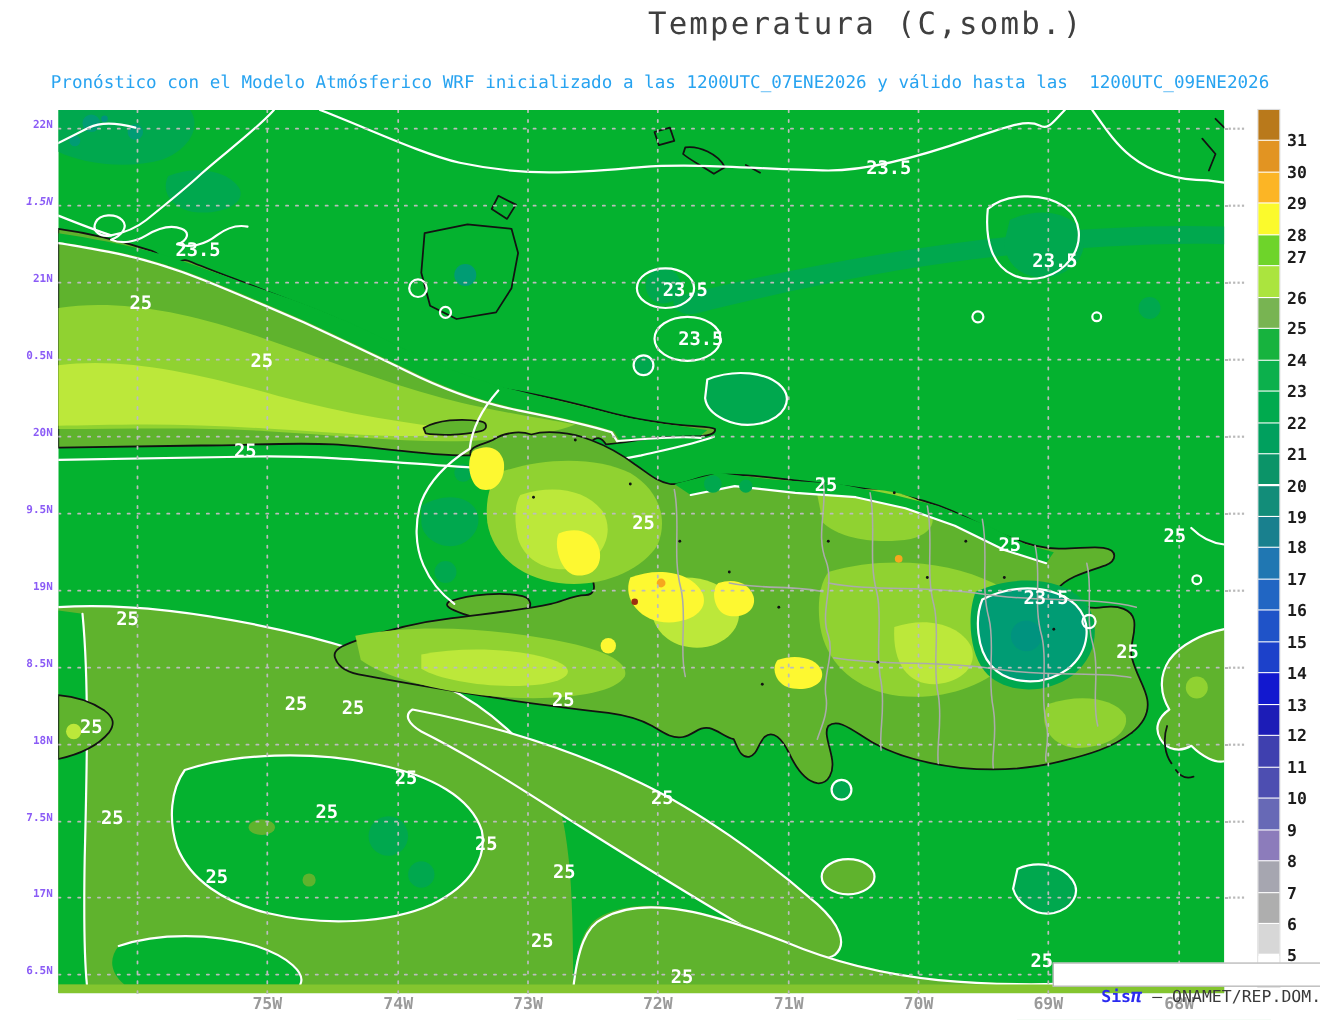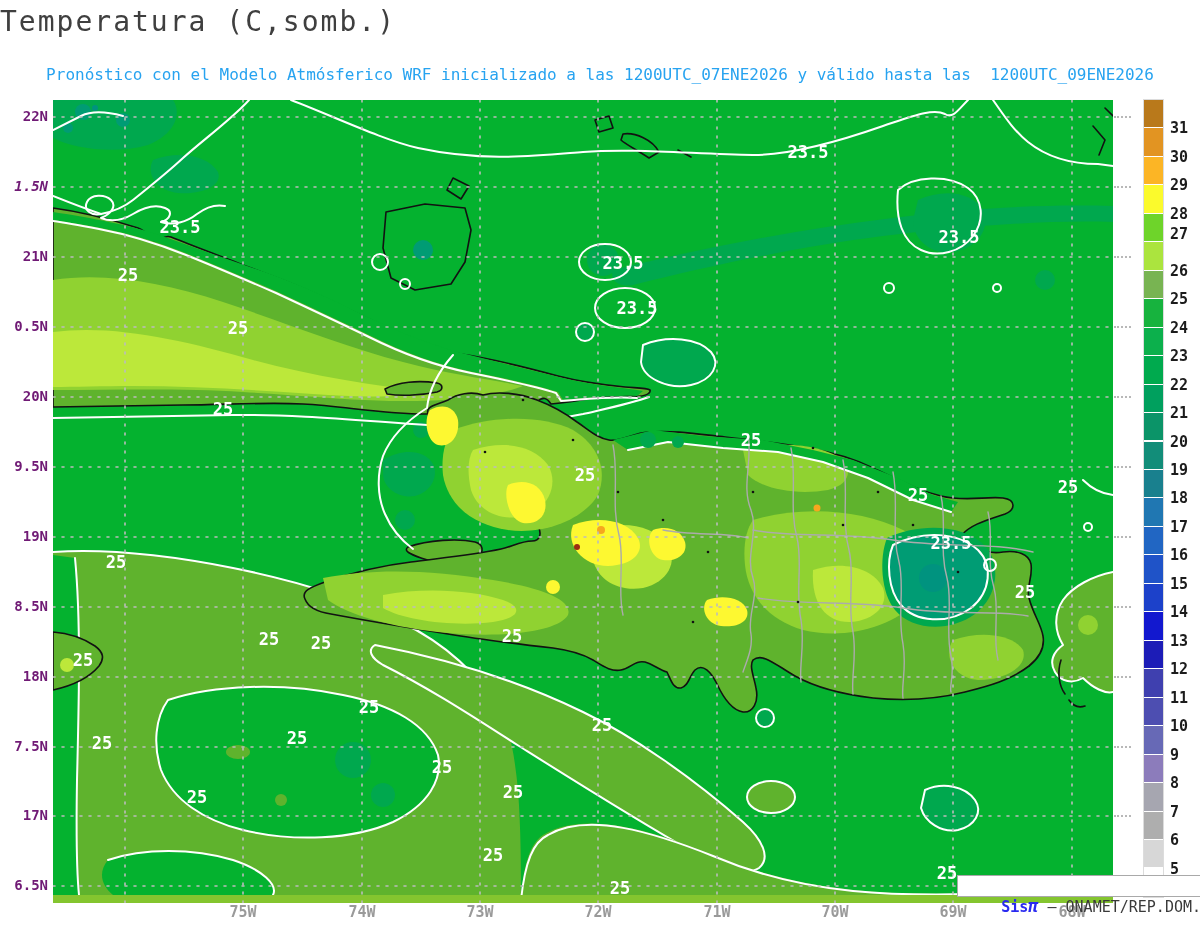--- a/index.html
+++ b/index.html
@@ -1,26 +1,26 @@
 <!DOCTYPE html>
 <html style="--ocean: #04b22f; --cool: #00a84e; --cold: #009c74; --colder: #00937f; --land: #5fb32d; --warm: #90d231; --warmer: #bce83a; --hot: #fdf831; --vhot: #f6a71e; --xhot: #9c2e11; --coast: #121212; --admin: #ababab; --contour: #ffffff; --bstrip: #84c52f;"><head>
 <meta charset="utf-8">
 <style>
   html,body{margin:0;padding:0;background:#ffffff;width:1200px;height:927px;overflow:hidden;
     font-family:"DejaVu Sans Mono","Liberation Mono",monospace;}
   #stage{position:relative;width:1200px;height:927px;background:#fff;}
-  .page-title{position:absolute;top:5px;left:0;width:985px;text-align:left;
+  .page-title{position:absolute;top:5px;left:0;width:985px;text-align:right;
     font-size:28px;letter-spacing:2px;color:#3f3f3f;white-space:pre;}
   .sub-blue{position:absolute;top:42px;left:0;width:1200px;text-align:center;
     font-size:17px;color:#3434ee;white-space:pre;}
   .sub-cyan{position:absolute;top:65px;left:0;width:1200px;text-align:center;
     font-size:16px;color:#27a3f0;white-space:pre;}
   #map-wrap{position:absolute;left:53px;top:100px;width:1060px;height:803px;}
-  .lat-label{position:absolute;left:0;width:48px;text-align:right;font-size:14px;
-    font-weight:700;color:#701a75;}
+  .lat-label{position:absolute;left:0;width:48px;text-align:right;font-size:10px;
+    font-weight:700;color:#8b5cf6;}
   .lon-label{position:absolute;width:60px;text-align:center;top:903px;font-size:15px;
     font-weight:700;color:#9a9a9a;}
   .lon-tick{position:absolute;width:2px;height:5px;background:#777;top:898px;}
   .grid-ext{position:absolute;left:1114px;width:17px;height:0;border-top:2px dotted #b8b8b8;}
   #cbar{position:absolute;left:1144px;top:100px;width:60px;height:800px;}
   #cbar-swatches{position:absolute;left:0;top:0;width:19px;height:797px;outline:1px solid #dcdcdc;}
   .cbar-cell{position:absolute;left:0;width:19px;}
   .cbar-label{position:absolute;left:26px;font-size:15px;font-weight:600;color:#1c1c1c;}
   #credit{position:absolute;left:957px;top:875px;height:20px;line-height:20px;background:#fff;
     border:1px solid #a9a9a9;padding:0 7px;font-size:15px;white-space:pre;}

